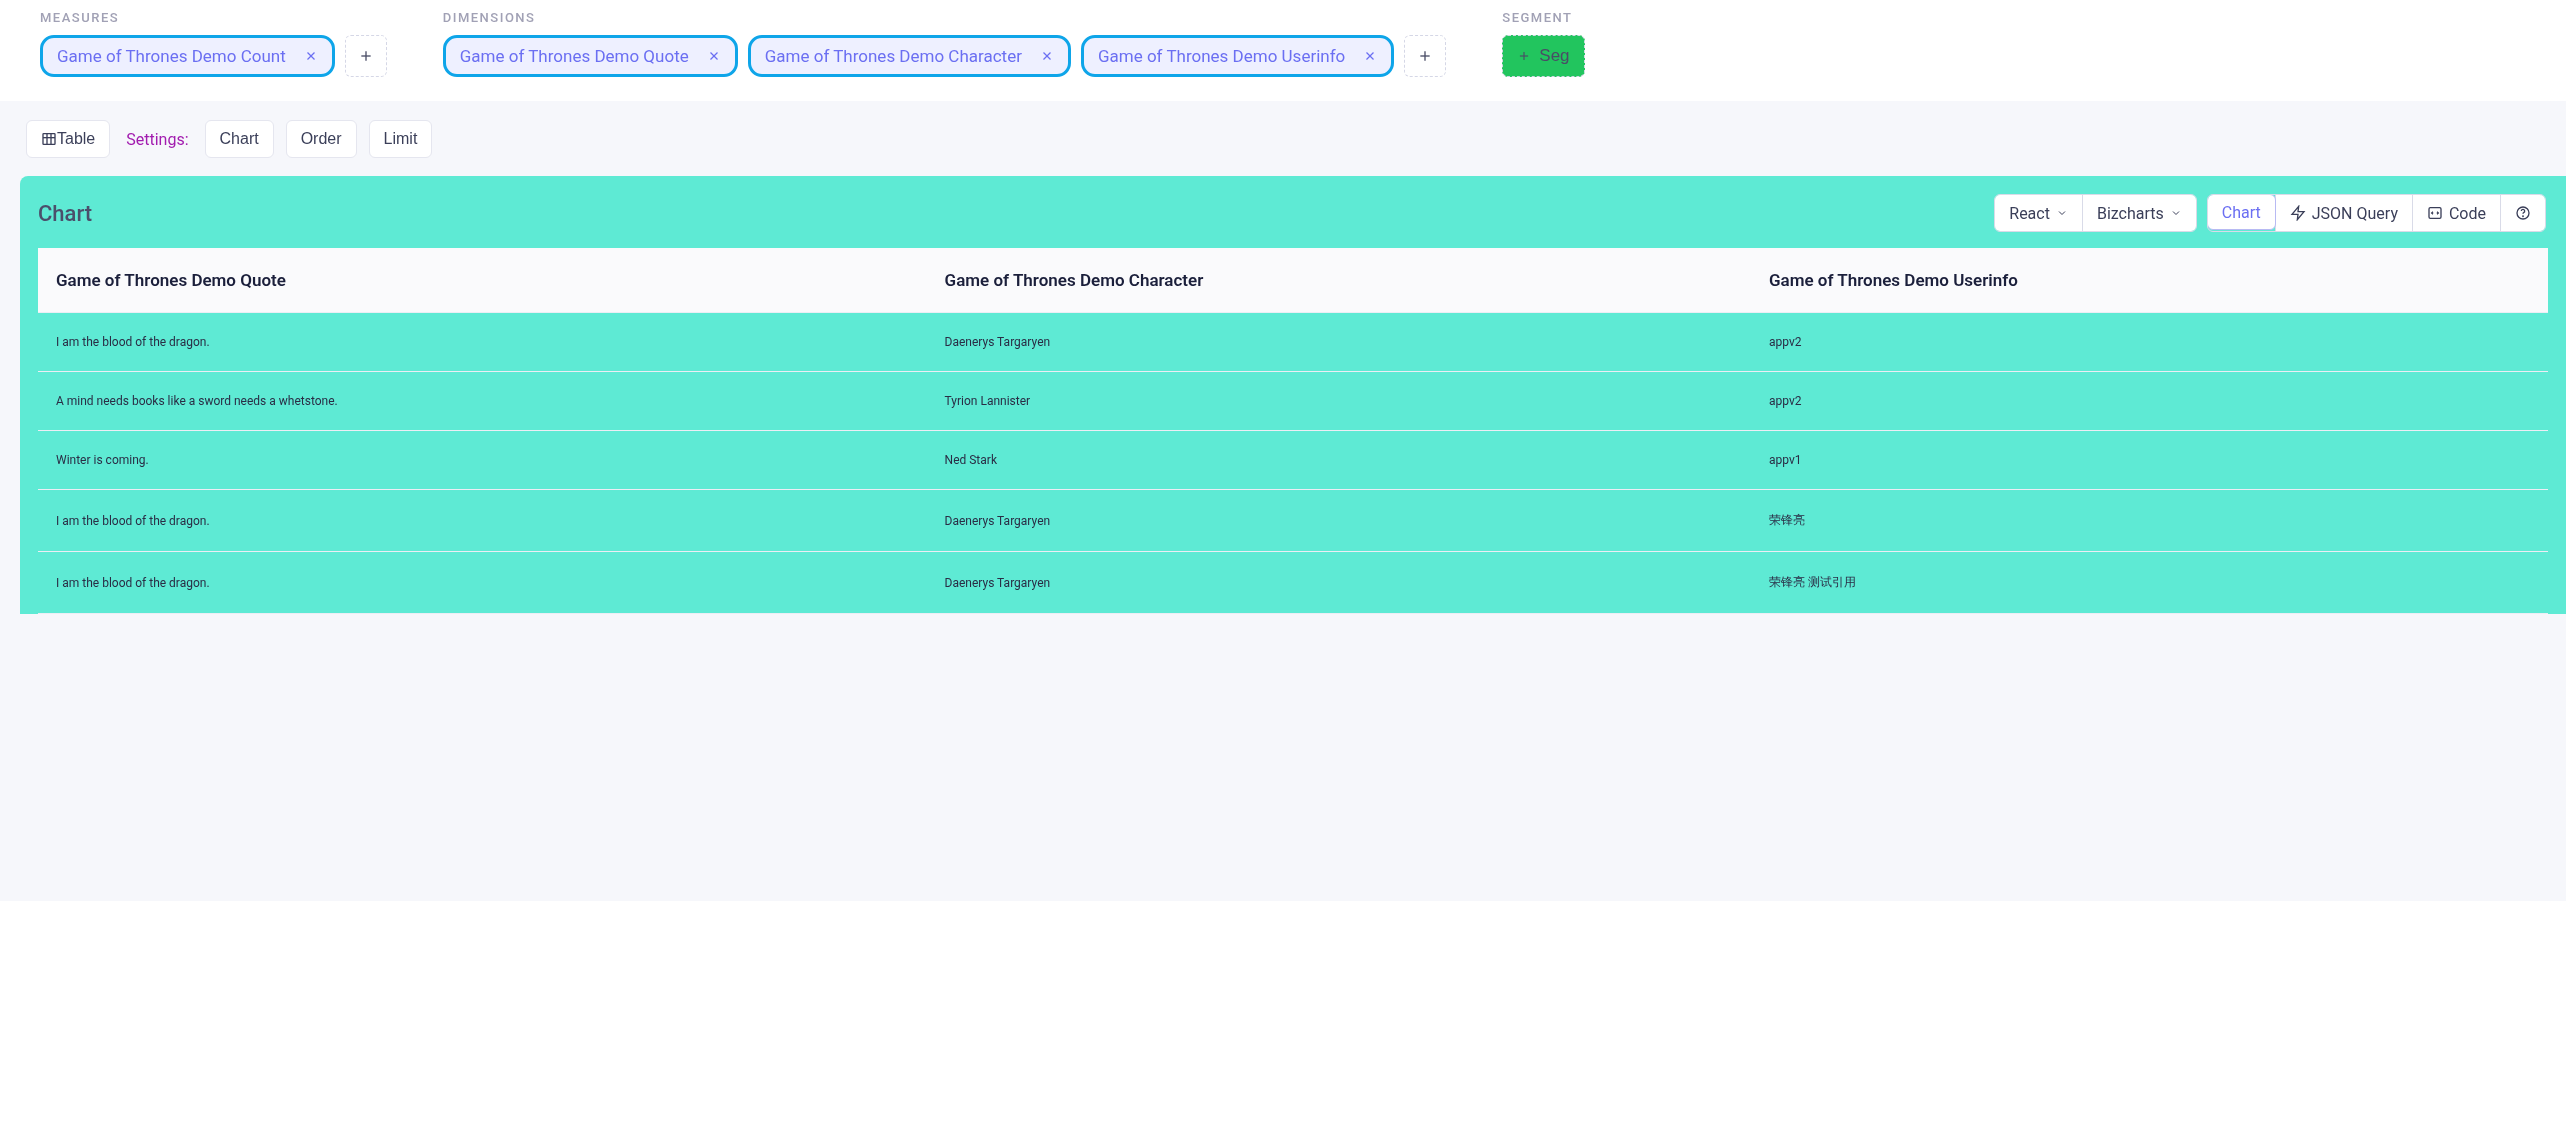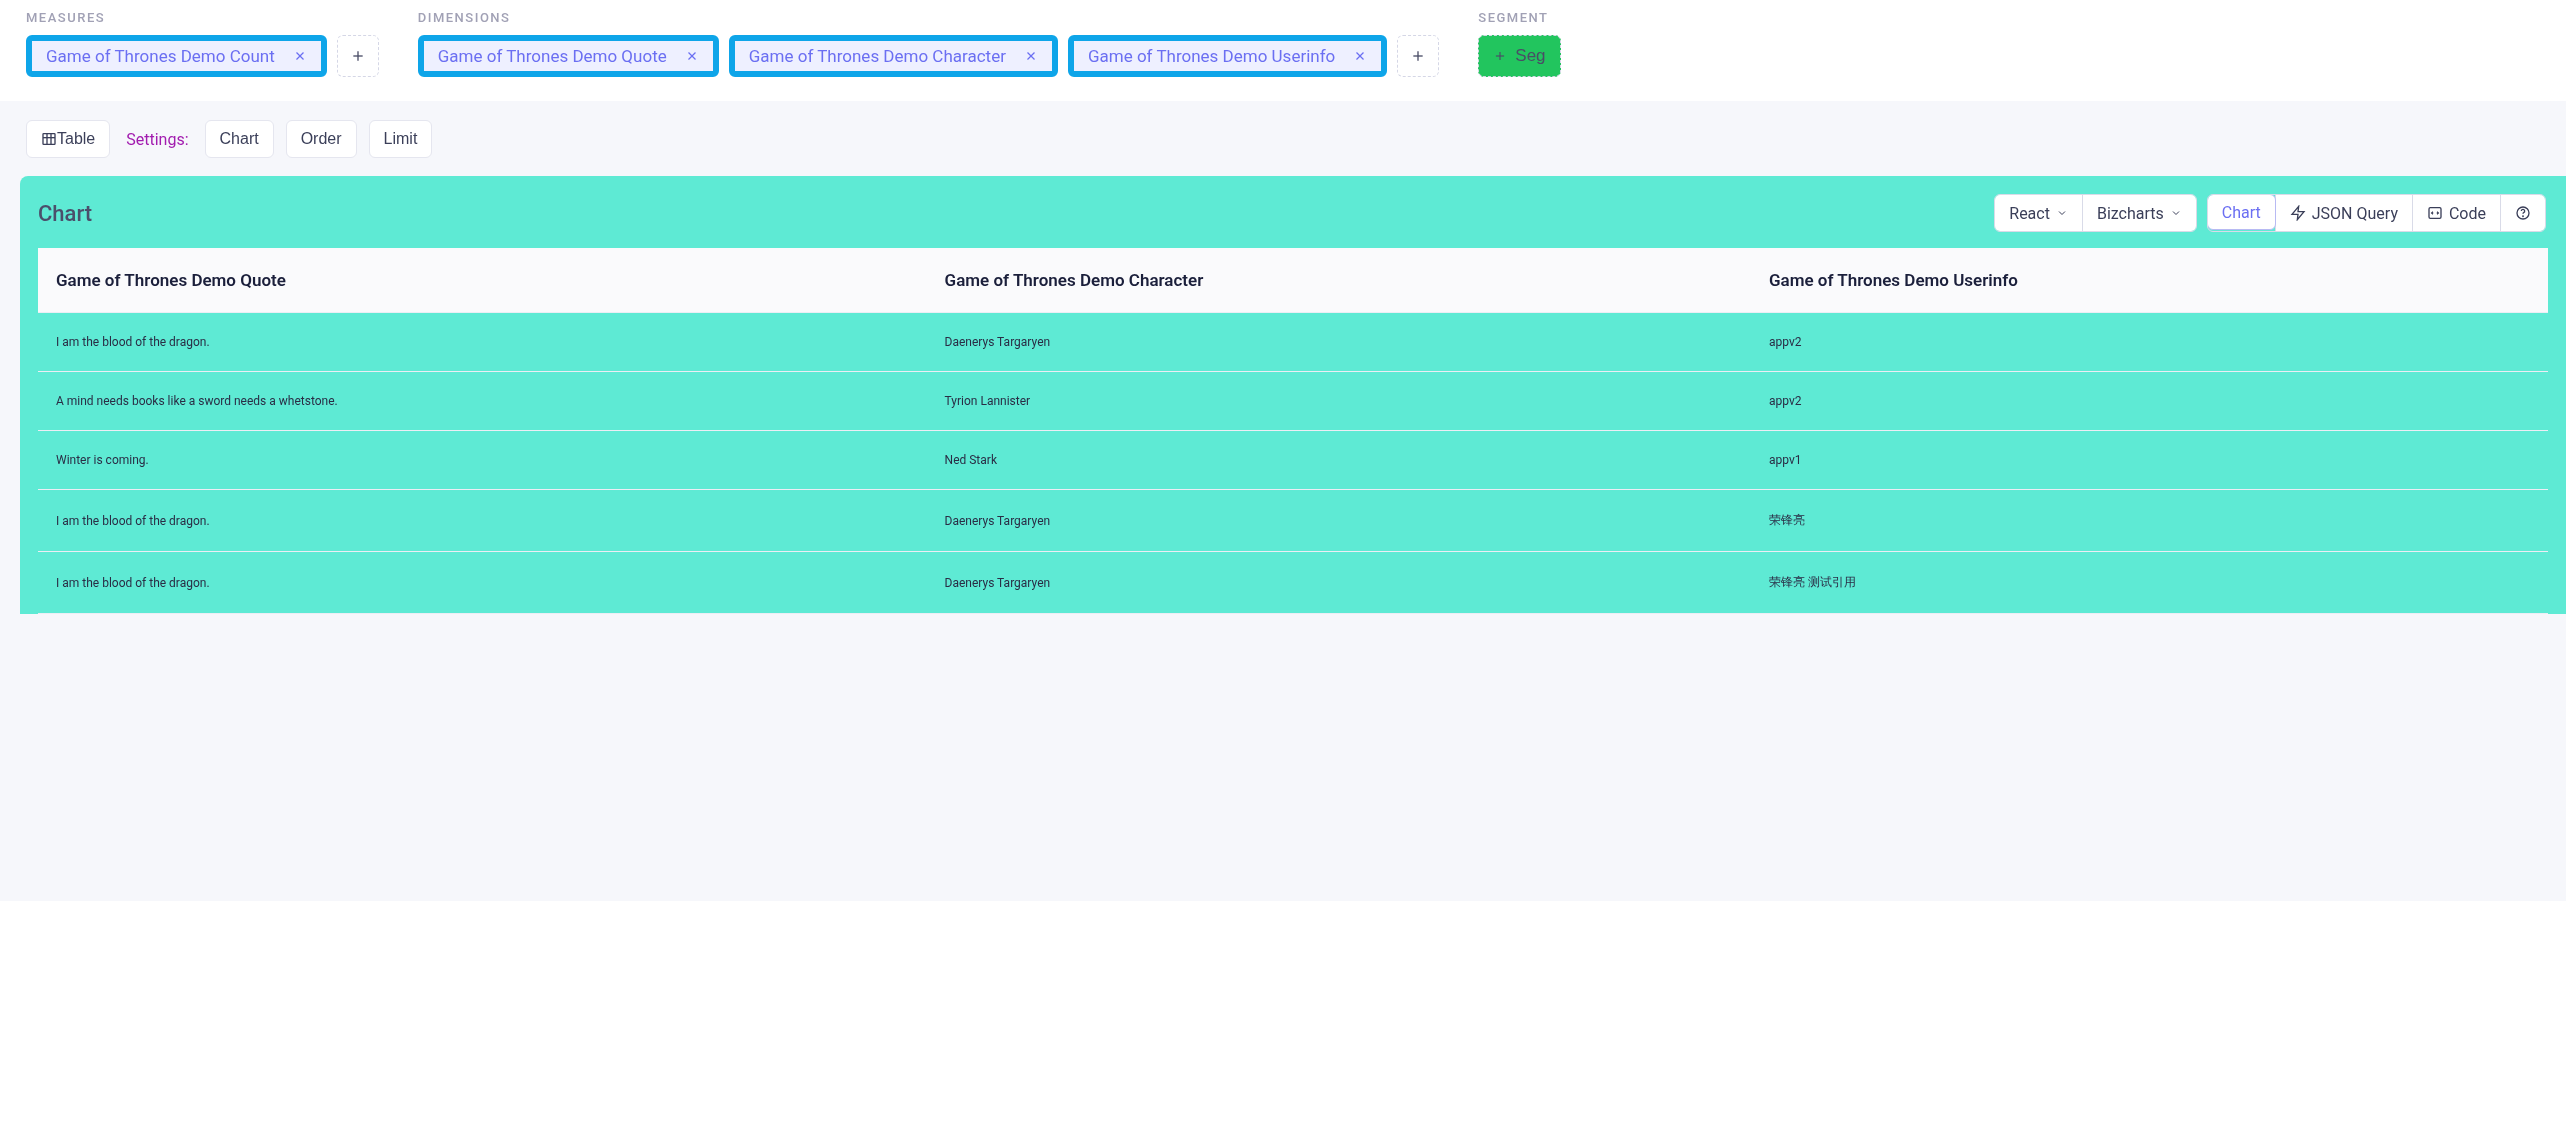--- a/index.html
+++ b/index.html
@@ -5,23 +5,23 @@
   * { box-sizing: border-box; margin: 0; padding: 0; }
   body {
     font-family: -apple-system, BlinkMacSystemFont, "Segoe UI", Roboto, "Helvetica Neue", Arial, sans-serif;
     background: #ffffff;
     color: #1b1f3b;
     font-size: 16px;
     overflow-x: hidden;
   }
 
   .top-section {
-    padding: 10px 26px 24px 26px;
-    display: flex;
-    gap: 39px;
+    padding: 10px 26px 24px 40px;
+    display: flex;
+    gap: 56px;
     align-items: flex-start;
     white-space: nowrap;
   }
   .field-group {
     display: flex;
     flex-direction: column;
     gap: 10px;
   }
   .field-label {
     font-size: 13px;
@@ -31,22 +31,22 @@
   }
   .chip-row {
     display: flex;
     gap: 10px;
     align-items: center;
   }
   .chip {
     display: inline-flex;
     align-items: center;
     height: 42px;
-    border-radius: 6px;
-    border: 6px solid #0ea5e9;
+    border-radius: 14px;
+    border: 3px solid #0ea5e9;
     background: #eef0ff;
     color: #6b6ff2;
     font-size: 17px;
     padding: 0 10px 0 14px;
     gap: 10px;
   }
   .chip-label { padding-right: 4px; }
   .chip-close {
     width: 22px; height: 22px;
     display: inline-flex;

